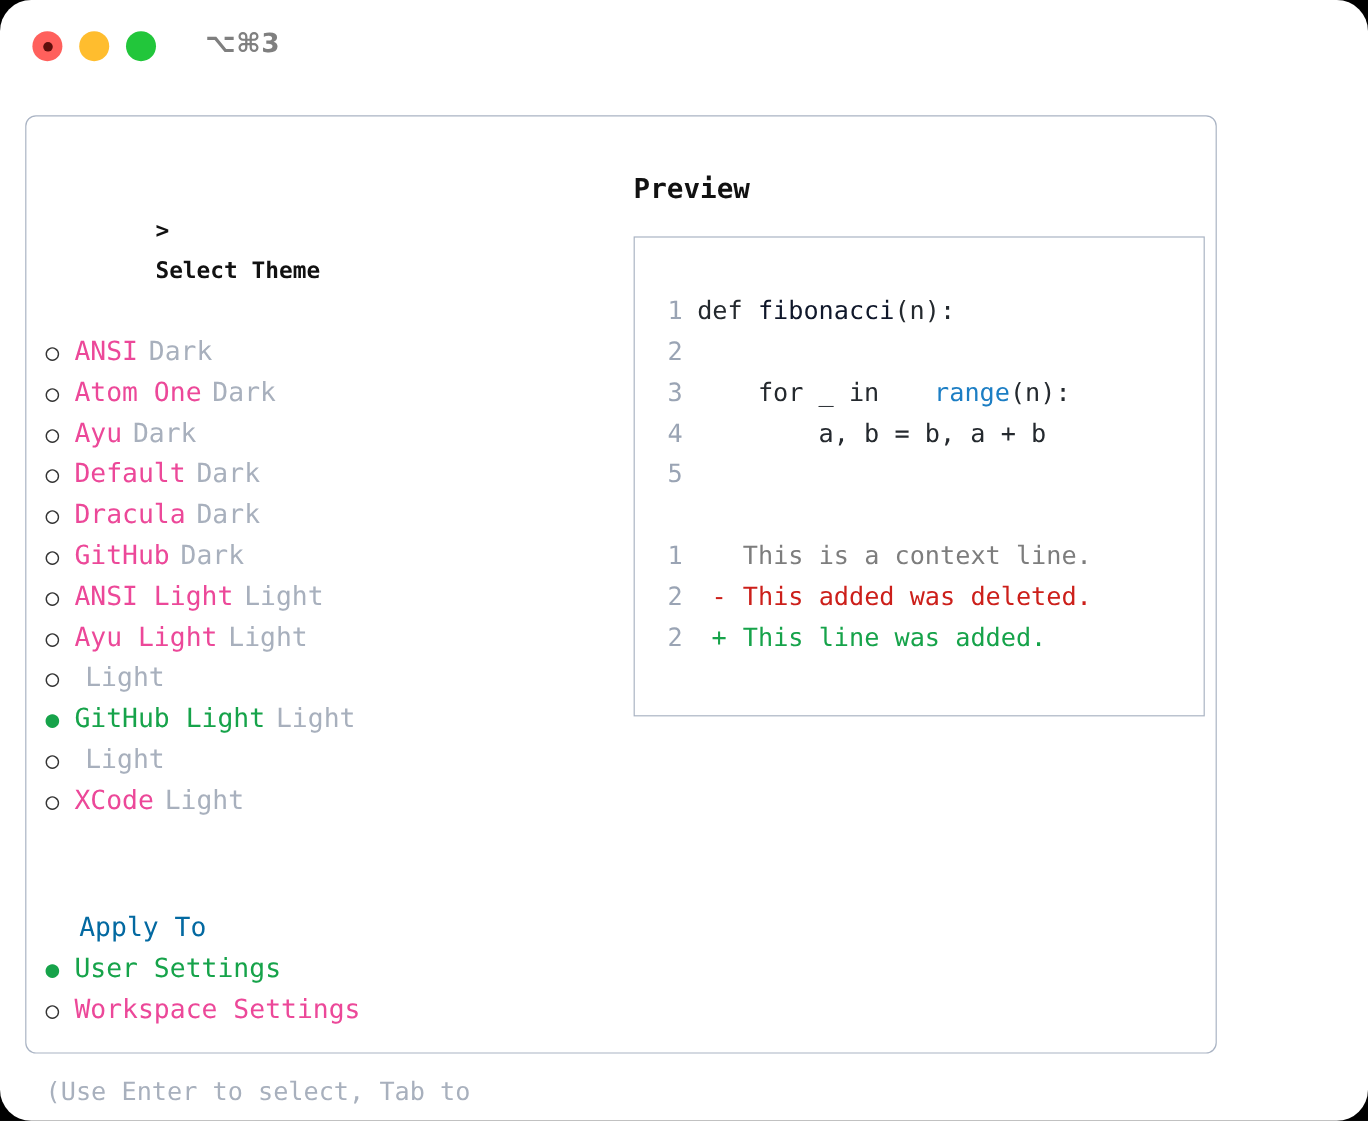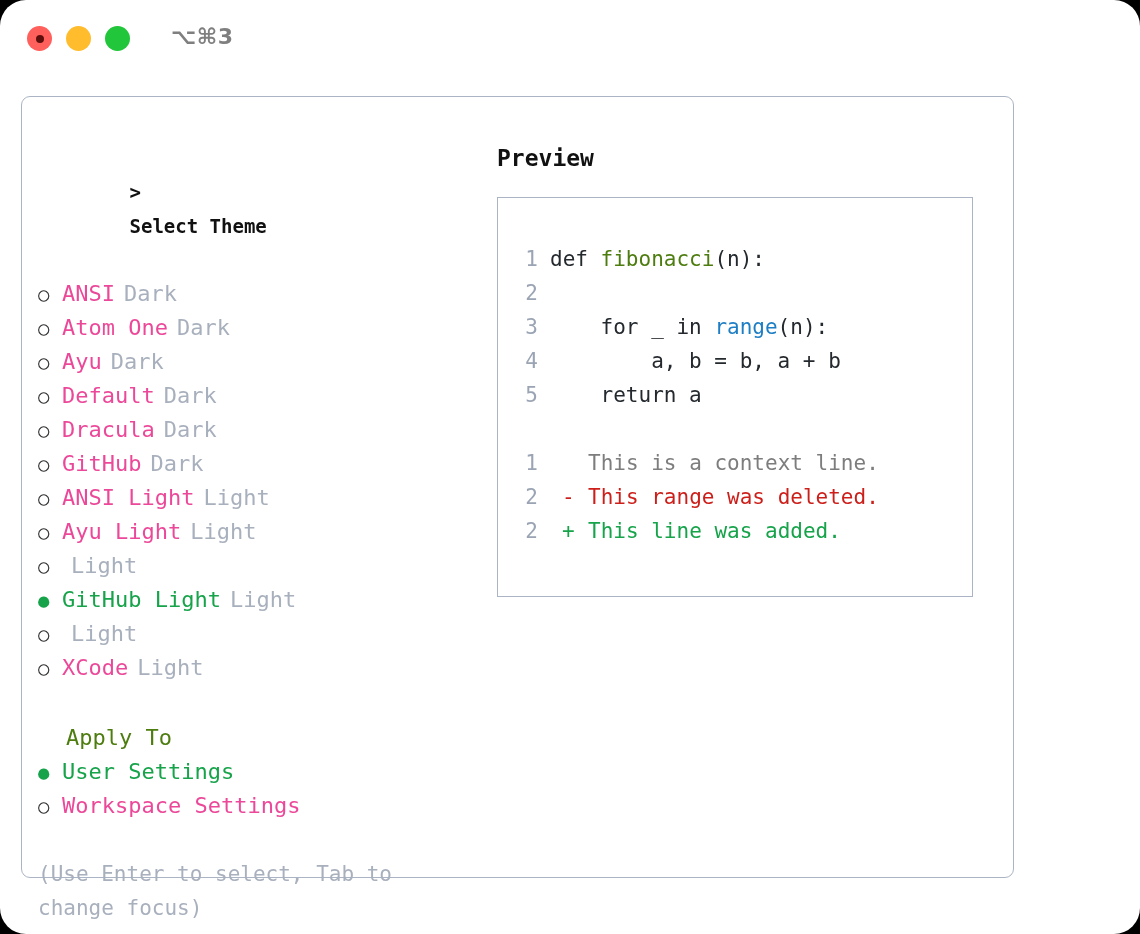--- a/index.html
+++ b/index.html
@@ -123,41 +123,42 @@
   .bullet.sel { color: #16a34a; }
   .opt-label { color: #ec4899; }
   .opt-row.selected .opt-label { color: #16a34a; }
   .opt-suffix {
     color: #a8b0bd;
     padding-left: 9px;
   }
 
   .subsection {
     font-size: 22px;
-    color: #4d7c0f;
+    color: #0369a1;
     line-height: 34px;
     padding-left: 28px;
     white-space: pre;
+    margin-top: 36px;
   }
 
   .spacer-lg { height: 36px; }
   .spacer-md { height: 34px; }
 
   .hint {
     font-size: 21px;
     color: #a8b0bd;
     line-height: 34px;
     width: 410px;
     white-space: pre-wrap;
   }
 
   
   .right-col {
     position: absolute;
-    left: 475px;
+    left: 506px;
     top: 44px;
     width: 500px;
   }
   .preview-title {
     font-size: 23px;
     font-weight: bold;
     color: #111111;
     line-height: 34px;
   }
   .preview-box {
@@ -177,23 +178,23 @@
     line-height: 34px;
     white-space: pre;
   }
   .lineno {
     flex: 0 0 26px;
     text-align: right;
     color: #9aa4b4;
     padding-right: 12px;
   }
   .code-text { color: #24292e; }
-  .tok-fn   { color: #4d7c0f; }
+  .tok-fn   { color: #0f172a; }
   .tok-num  { color: #0e8175; }
-  .tok-bi   { color: #1c7ec4; }
+  .tok-bi   { color: #1c7ec4; margin-left: 33px; }
   .gap-line { height: 34px; }
 
   .diff-marker {
     flex: 0 0 26px;
     text-align: left;
     padding-left: 12px;
   }
   .diff-ctx  { color: #7d7d7d; }
   .diff-del  { color: #cc1f1a; }
   .diff-add  { color: #16a34a; }
@@ -248,25 +249,25 @@
     </div>
 
     <div class="right-col">
       <div class="preview-title">Preview</div>
       <div class="preview-box">
         <div id="code-block">
             <div class="code-line"><span class="lineno">1</span><span><span class="code-text">def </span><span class="tok-fn">fibonacci</span><span class="code-text">(n):</span></span></div>
             <div class="code-line"><span class="lineno">2</span></div>
             <div class="code-line"><span class="lineno">3</span><span><span class="code-text">    for _ in </span><span class="tok-bi">range</span><span class="code-text">(n):</span></span></div>
             <div class="code-line"><span class="lineno">4</span><span><span class="code-text">        a, b = b, a + b</span></span></div>
-            <div class="code-line"><span class="lineno">5</span><span><span class="code-text">    return a</span></span></div>
+            <div class="code-line"><span class="lineno">5</span></div>
           </div>
         <div class="gap-line"></div>
         <div id="diff-block">
             <div class="code-line"><span class="lineno">1</span><span class="diff-marker diff-ctx"> </span><span class="diff-ctx">This is a context line.</span></div>
-            <div class="code-line"><span class="lineno">2</span><span class="diff-marker diff-del">-</span><span class="diff-del">This range was deleted.</span></div>
+            <div class="code-line"><span class="lineno">2</span><span class="diff-marker diff-del">-</span><span class="diff-del">This added was deleted.</span></div>
             <div class="code-line"><span class="lineno">2</span><span class="diff-marker diff-add">+</span><span class="diff-add">This line was added.</span></div>
           </div>
       </div>
     </div>
 
   </div>
 </div>
 
 </body></html>

